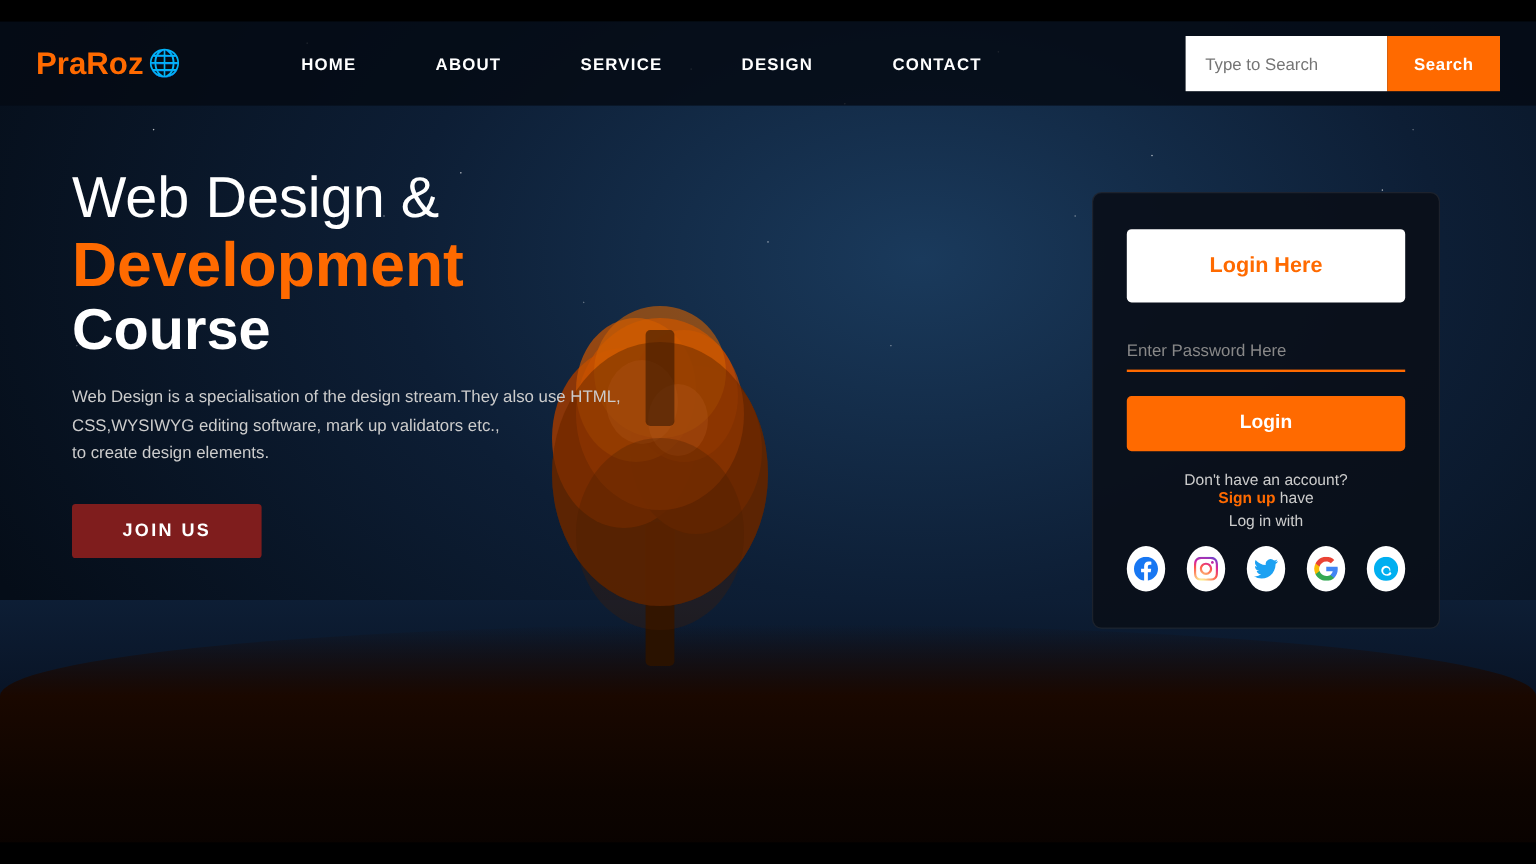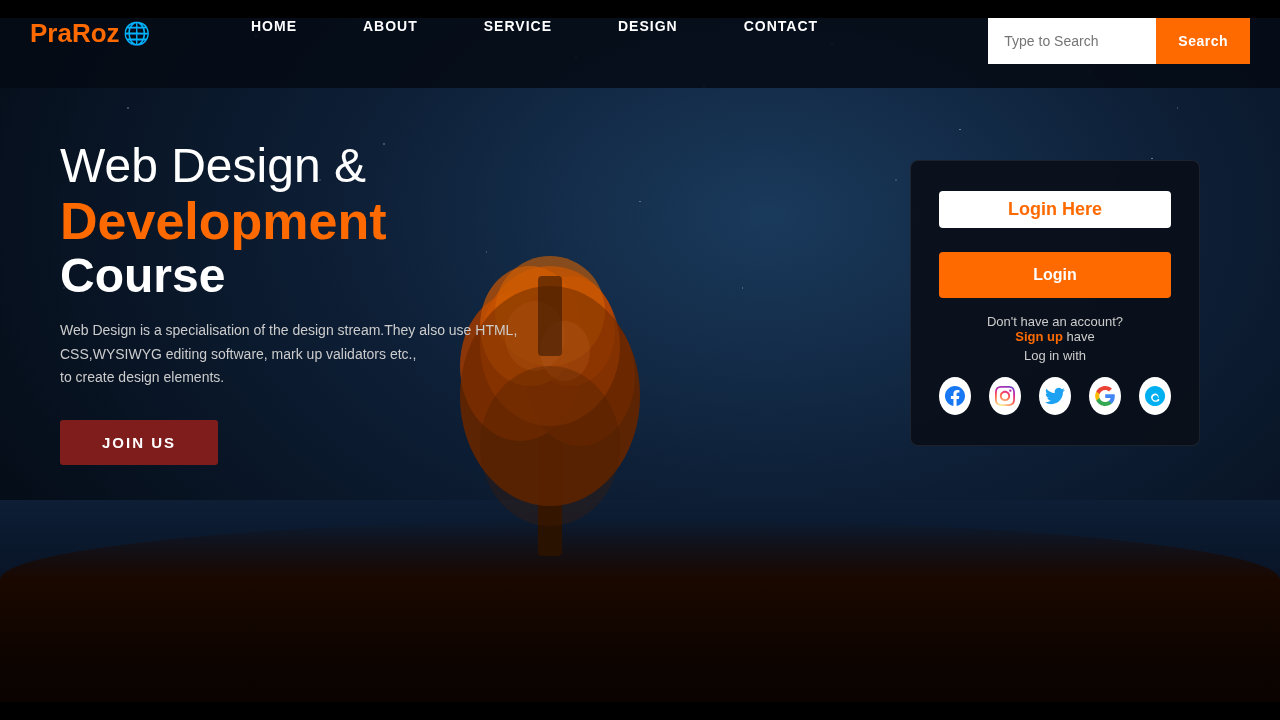--- a/index.html
+++ b/index.html
@@ -100,21 +100,21 @@
       z-index: 100;
     }
 
     
     .navbar {
       position: absolute;
       top: 18px;
       left: 0; right: 0;
       height: 70px;
       display: flex;
-      align-items: flex-start;
+      align-items: center;
       padding: 0 30px;
       z-index: 50;
       background: rgba(5, 10, 20, 0.85);
     }
 
     .logo {
       font-size: 26px;
       font-weight: 700;
       color: #ff6a00;
       display: flex;
@@ -238,21 +238,21 @@
       z-index: 20;
       border: 1px solid rgba(255,255,255,0.08);
     }
 
     .login-title-btn {
       display: block;
       width: 100%;
       background: #fff;
       color: #ff6a00;
       border: none;
-      padding: 8px 0;
+      padding: 20px 0;
       font-size: 18px;
       font-weight: 700;
       cursor: pointer;
       border-radius: 4px;
       margin-bottom: 24px;
       text-align: center;
     }
 
     .login-input {
       width: 100%;
@@ -389,20 +389,21 @@
   <div class="hero-title-orange">Development</div>
   <div class="hero-subtitle">Course</div>
   <p class="hero-desc">Web Design is a specialisation of the design stream.They also use HTML,<br>CSS,WYSIWYG editing software, mark up validators etc.,<br>to create design elements.</p>
   <button class="join-btn">JOIN US</button>
 </div>
 
 <div class="login-card">
   <button class="login-title-btn">Login Here</button>
 
 
+  <input class="login-input" type="password" placeholder="Enter Password Here" style="">
 
   <button class="login-btn">Login</button>
 
   <p class="no-account">
     <span>Don't have an account?</span><br>
     <span class="signup-link">Sign up</span><span> have</span>
   </p>
 
   <p class="log-in-with">Log in with</p>
 

